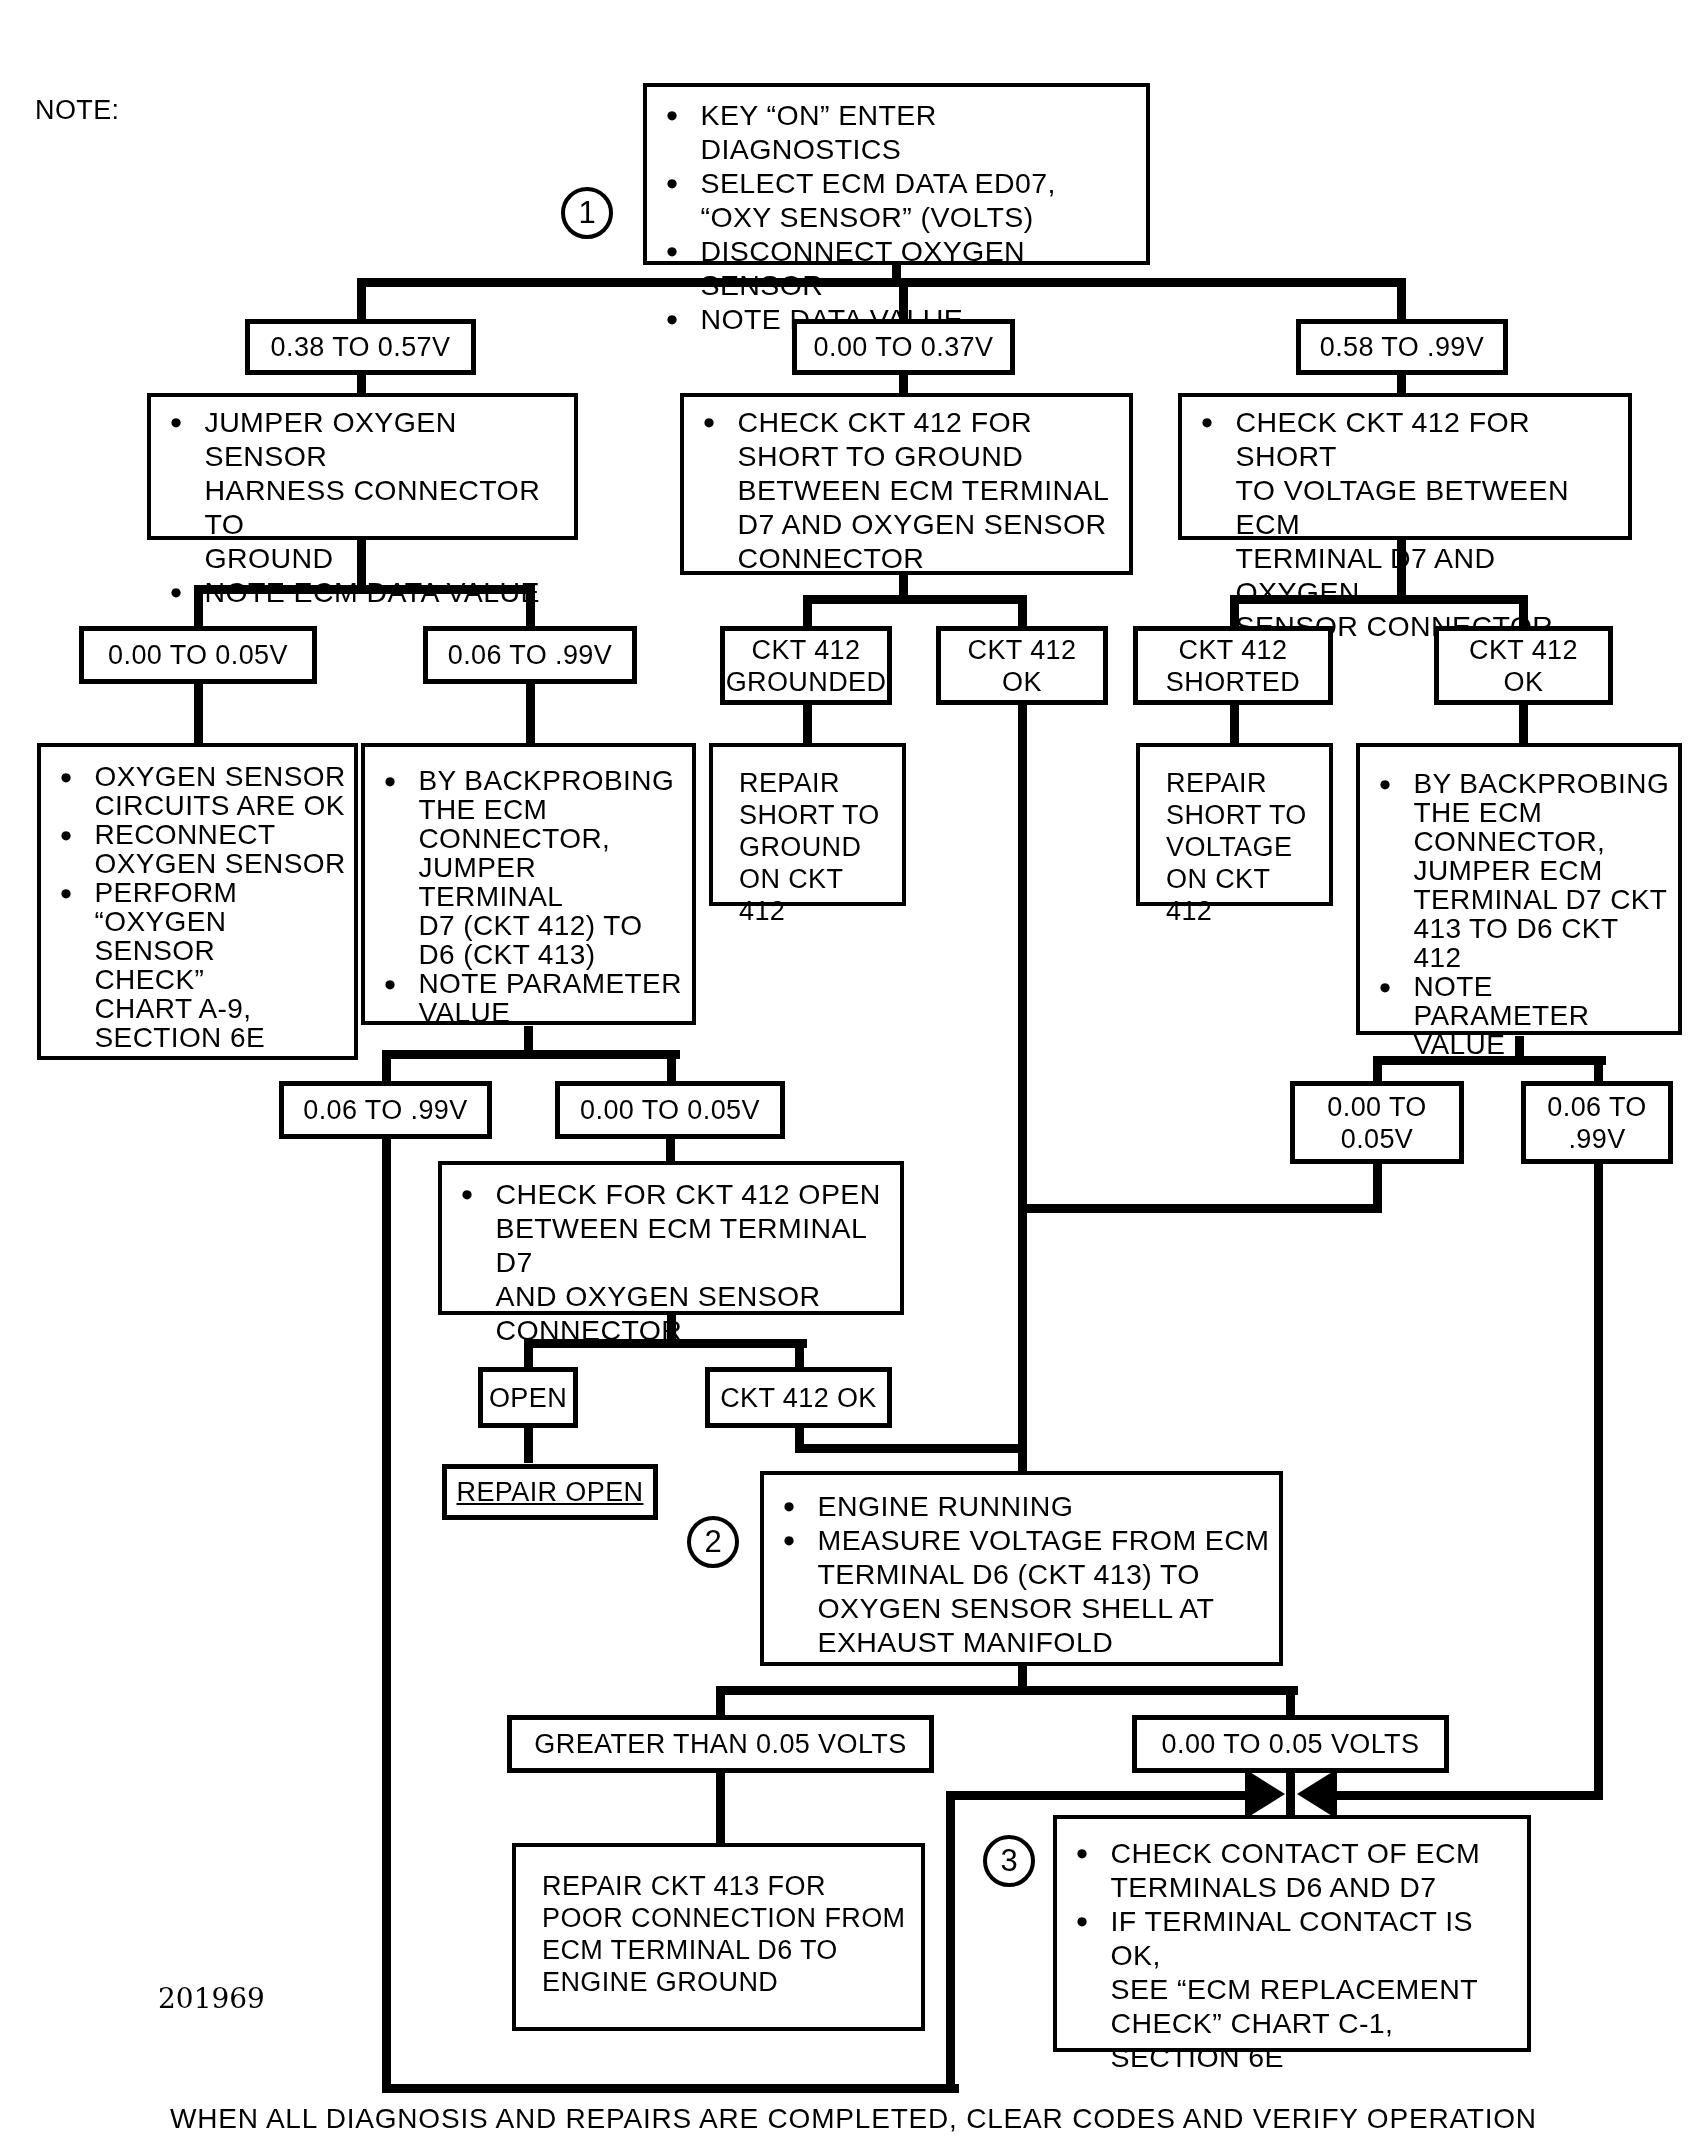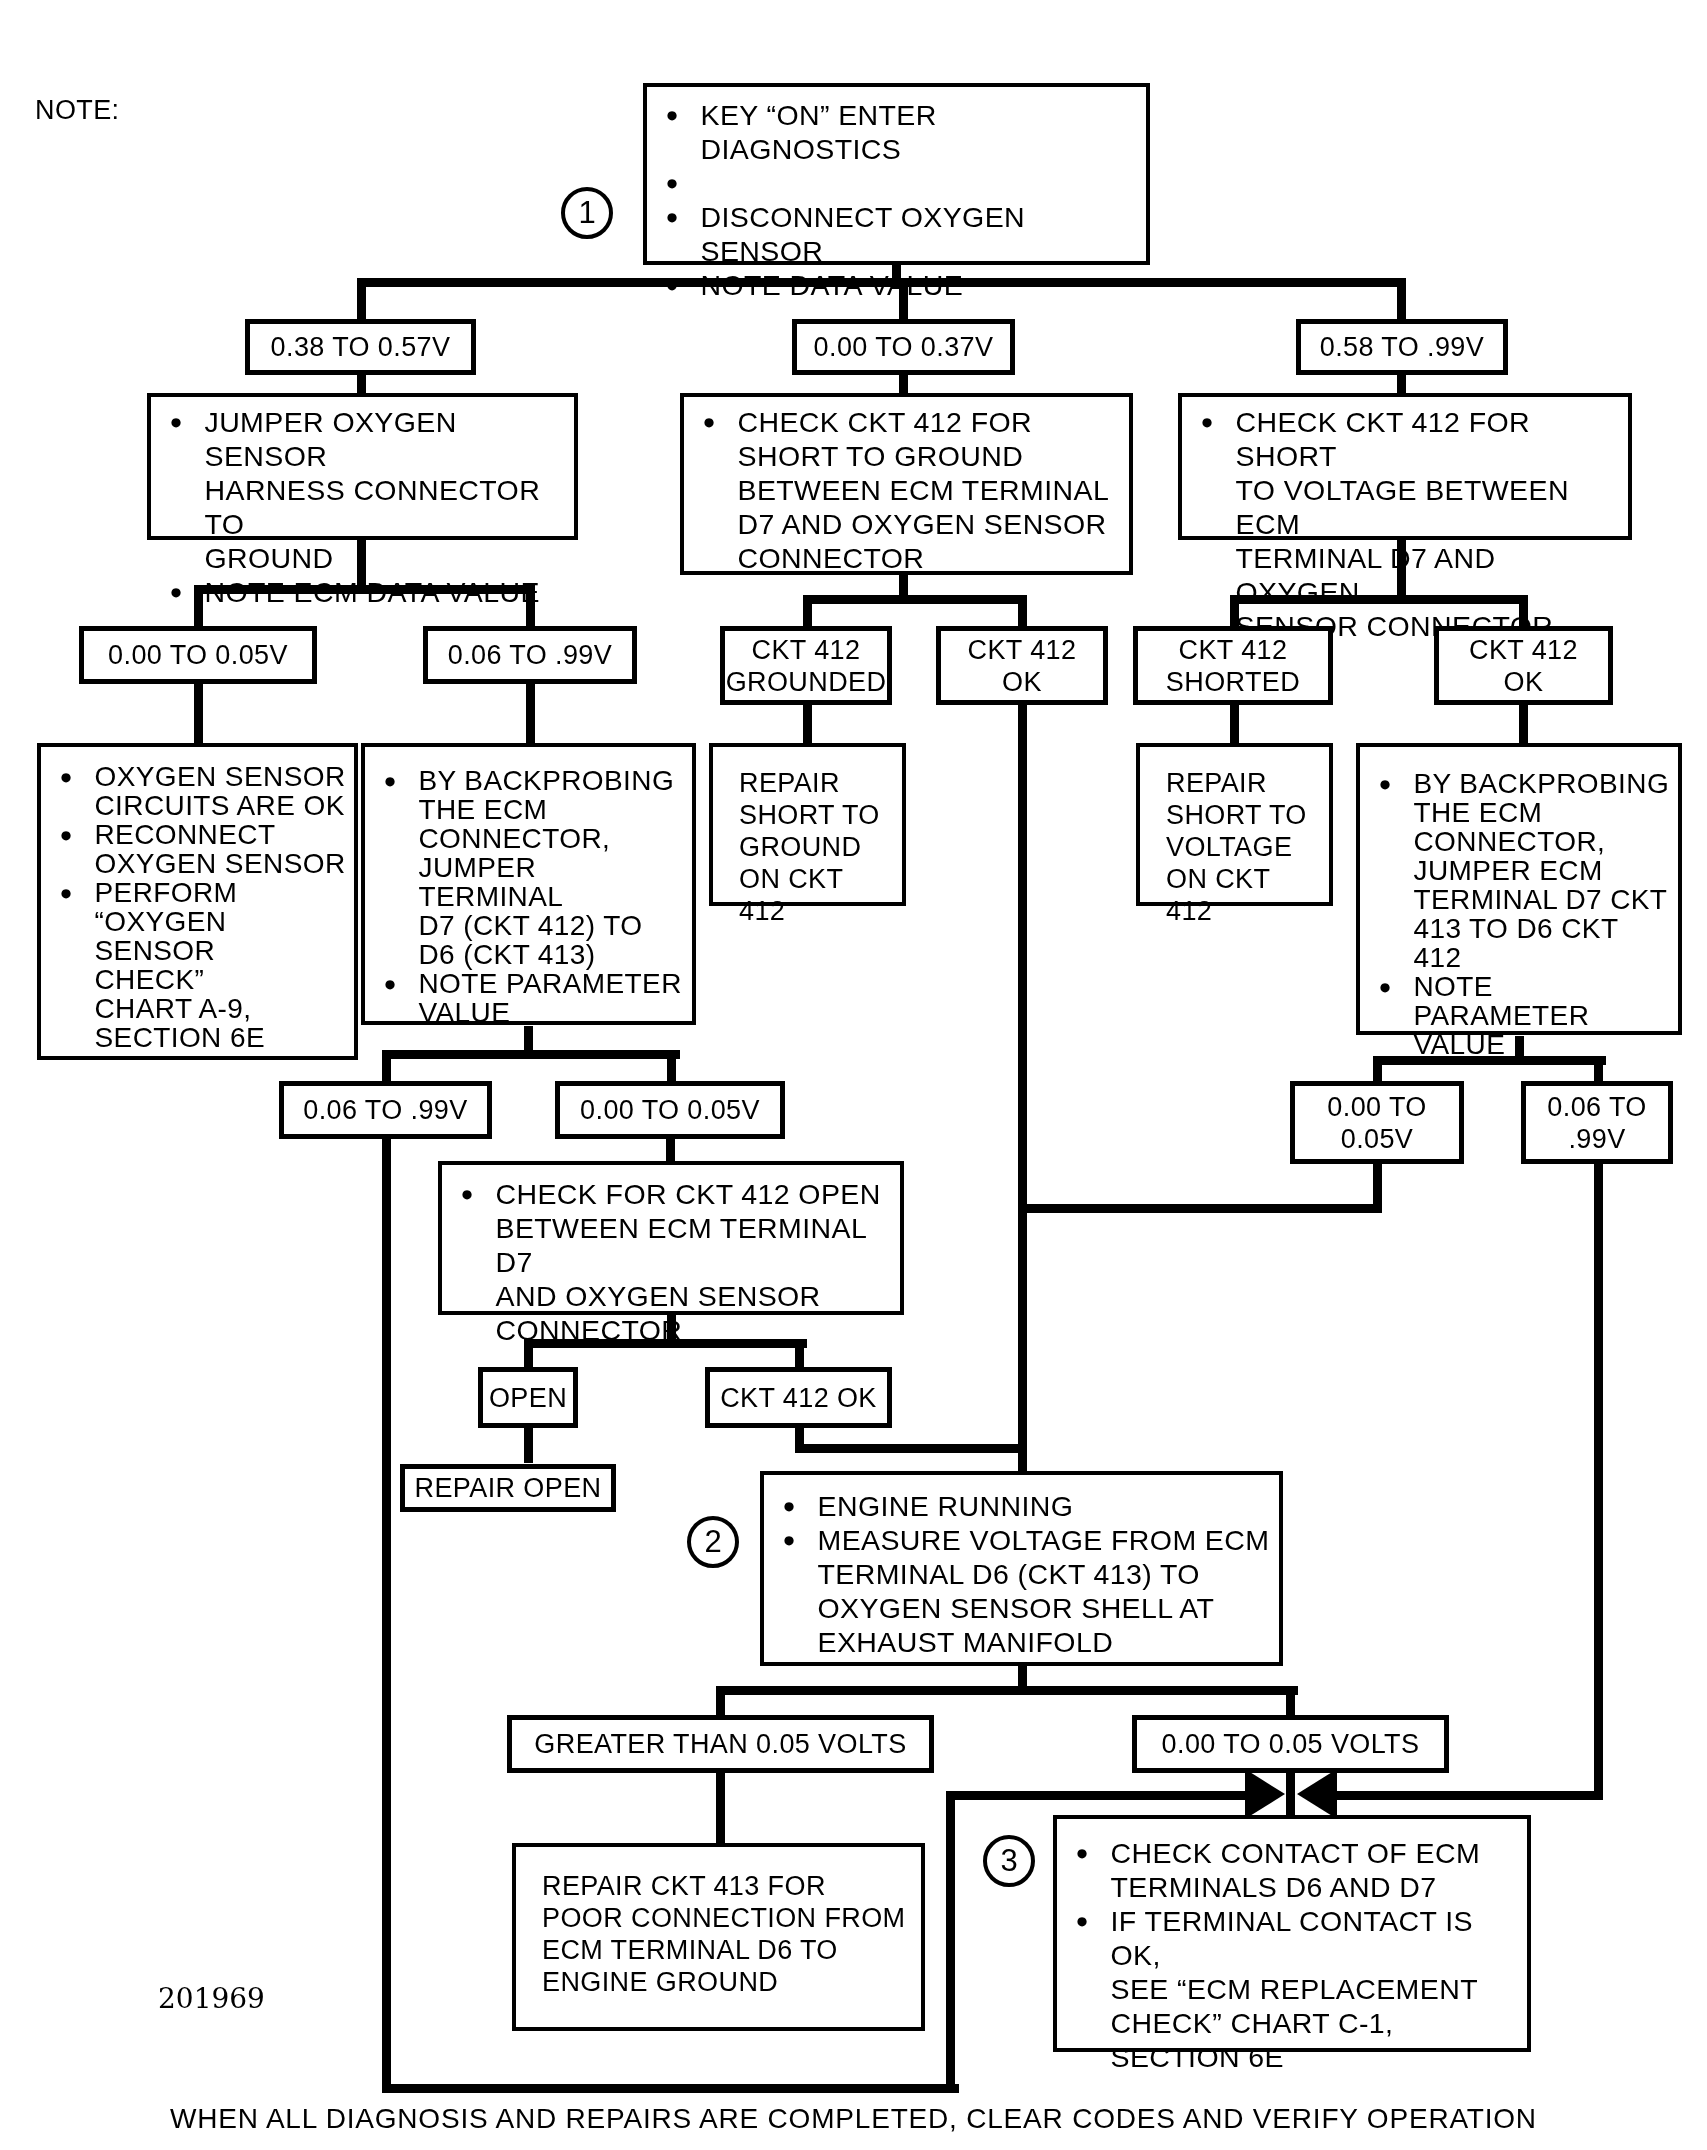--- a/index.html
+++ b/index.html
@@ -58,20 +58,22 @@
     </div>
 
   <div class="box" style="left:643px;top:83px;width:507px;height:182px;">
     <div class="content">
       <div class="item">
           <span class="bu">●</span>
           <span class="tx">KEY “ON” ENTER DIAGNOSTICS</span>
         </div>
       <div class="item">
           <span class="bu">●</span>
+          <span class="tx">SELECT ECM DATA ED07,
+“OXY SENSOR” (VOLTS)</span>
         </div>
       <div class="item">
           <span class="bu">●</span>
           <span class="tx">DISCONNECT OXYGEN SENSOR</span>
         </div>
       <div class="item">
           <span class="bu">●</span>
           <span class="tx">NOTE DATA VALUE</span>
         </div>
     </div>
@@ -241,21 +243,21 @@
         </div>
     </div>
   </div>
 
   <div class="box val" style="left:478px;top:1367px;width:100px;height:61px;">
       <span class="tx">OPEN</span>
     </div>
   <div class="box val" style="left:705px;top:1367px;width:187px;height:61px;">
       <span class="tx">CKT 412 OK</span>
     </div>
-  <div class="box val" style="left:400px;top:1464px;width:216px;height:48px;">
+  <div class="box val" style="left:442px;top:1464px;width:216px;height:56px;text-decoration:underline;">
       <span class="tx">REPAIR OPEN</span>
     </div>
 
   <div class="box" style="left:760px;top:1471px;width:523px;height:195px;">
     <div class="content" style="padding-top:14px;">
       <div class="item">
           <span class="bu">●</span>
           <span class="tx">ENGINE RUNNING</span>
         </div>
       <div class="item">

